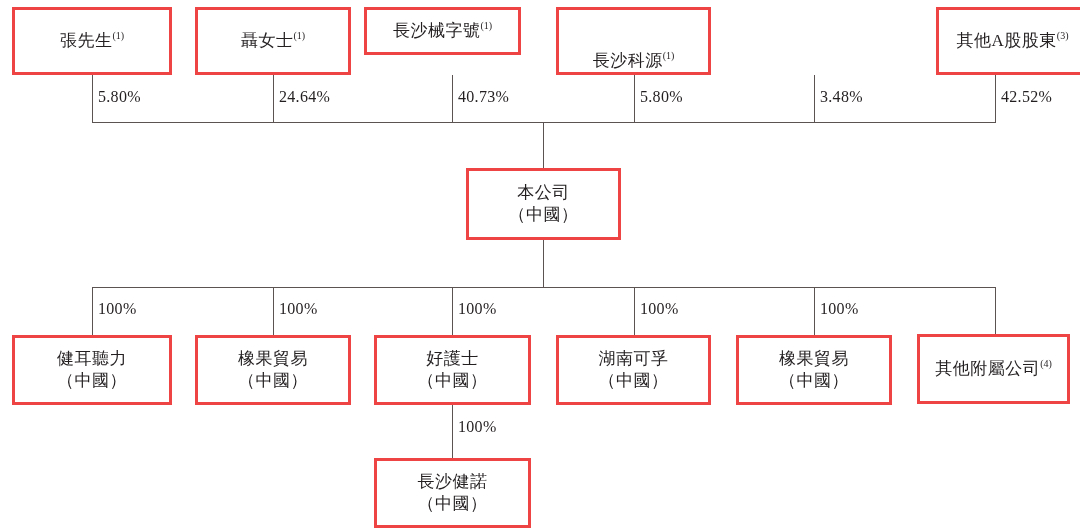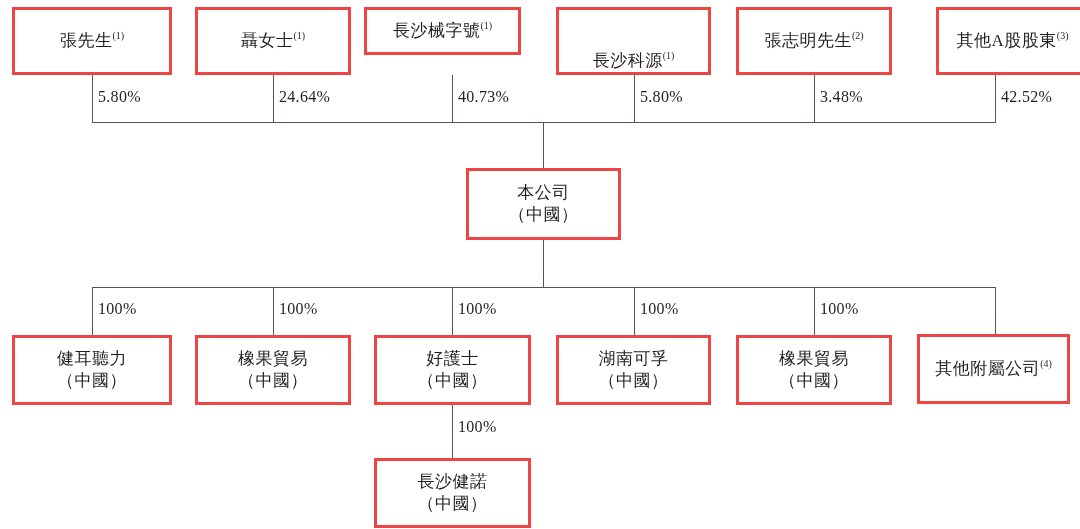--- a/index.html
+++ b/index.html
@@ -93,25 +93,20 @@
       <span class="l1"><span>長沙械字號</span><sup>(1)</sup></span>
     </span>
   </div>
 
   <div class="node" style="left:556px; top:7px; width:155px; height:68px;align-items:flex-end;">
     <span class="label-lines">
       <span class="l1"><span>長沙科源</span><sup>(1)</sup></span>
     </span>
   </div>
 
-  <div class="node" style="left:736px; top:7px; width:156px; height:68px;">
-    <span class="label-lines">
-      <span class="l1"><span>張志明先生</span><sup>(2)</sup></span>
-    </span>
-  </div>
 
   <div class="node" style="left:936px; top:7px; width:153px; height:68px;">
     <span class="label-lines">
       <span class="l1"><span>其他A股股東</span><sup>(3)</sup></span>
     </span>
   </div>
 
   <div class="vline" style="left:92px;  top:75px; height:47px;"></div>
   <div class="vline" style="left:273px; top:75px; height:47px;"></div>
   <div class="vline" style="left:452px; top:75px; height:47px;"></div>

